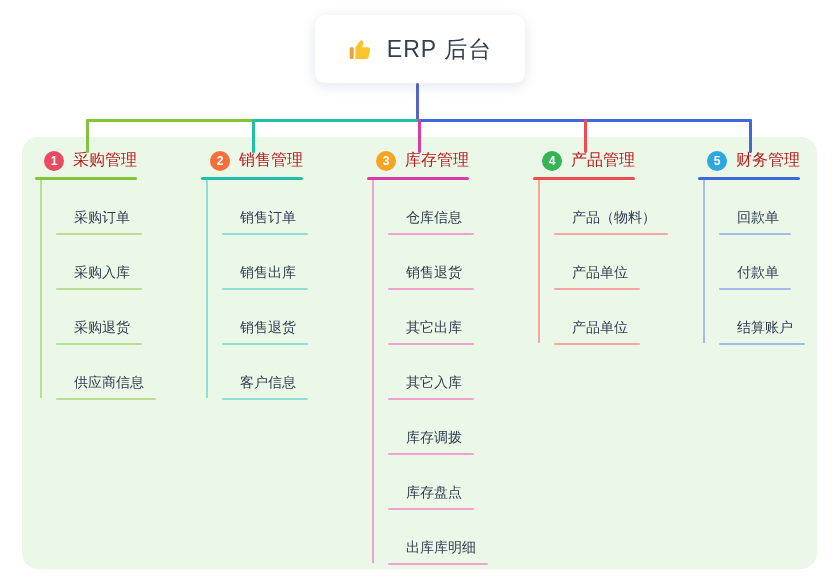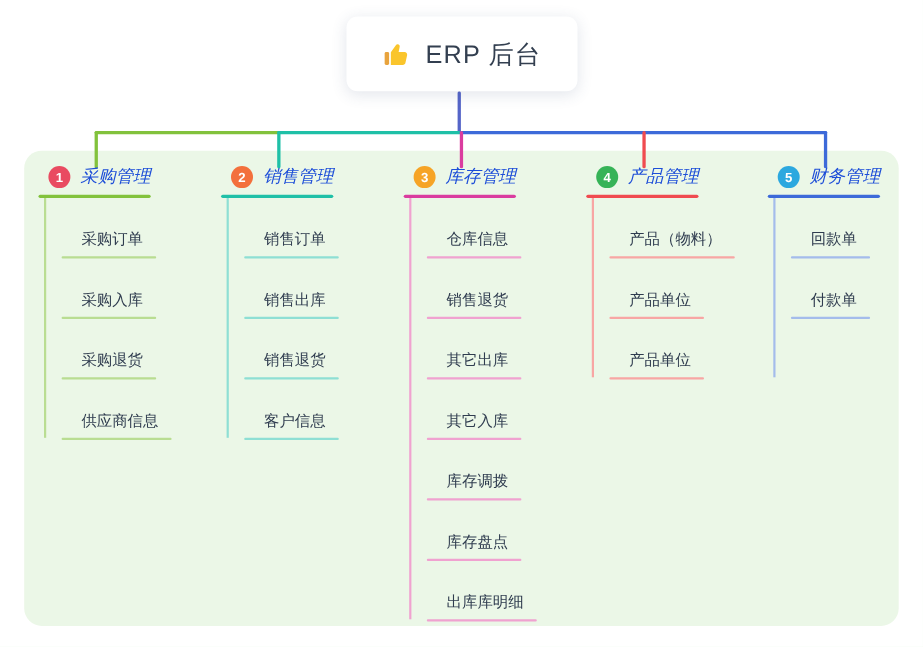--- a/index.html
+++ b/index.html
@@ -26,21 +26,21 @@
     border-radius:16px;z-index:0;
   }
   
   .branch{position:absolute;z-index:2;}
   .branch-header{display:flex;align-items:center;gap:9px;height:25px;padding-left:9px;cursor:pointer;}
   .badge{
     width:20px;height:20px;border-radius:50%;flex:0 0 20px;
     display:flex;align-items:center;justify-content:center;
     color:#fff;font-size:12px;font-weight:bold;
   }
-  .branch-title{font-size:16px;color:#1d4ed8;font-weight:500;white-space:nowrap;font-style:italic;}
+  .branch-title{font-size:16px;color:#b91c1c;font-weight:500;white-space:nowrap;}
   .branch-underline{height:3px;width:102px;margin-top:4px;border-radius:2px;}
   .children{position:relative;margin-left:5px;padding-left:16px;}
   .spine{position:absolute;left:0;top:0;width:2px;}
   .child-row{position:relative;height:55px;cursor:pointer;}
   .child-underline{position:absolute;left:0;bottom:0;height:2px;border-radius:1px;}
   .child-label{
     position:absolute;left:18px;bottom:8px;font-size:14px;color:#2f3c4f;white-space:nowrap;
   }
 </style>
 </head>
@@ -191,15 +191,19 @@
       <div class="children">
         <div class="spine" style="height: 163px; background: rgb(164, 188, 235);"></div>
         <div class="child-row">
           <span class="child-label">回款单</span>
           <div class="child-underline" style="width: 72px; background: rgb(164, 188, 235);"></div>
         </div>
         <div class="child-row">
           <span class="child-label">付款单</span>
           <div class="child-underline" style="width: 72px; background: rgb(164, 188, 235);"></div>
         </div>
+        <div class="child-row">
+          <span class="child-label">结算账户</span>
+          <div class="child-underline" style="width: 86px; background: rgb(164, 188, 235);"></div>
+        </div>
       </div>
     </div>
   </div>
 
 </body></html>

